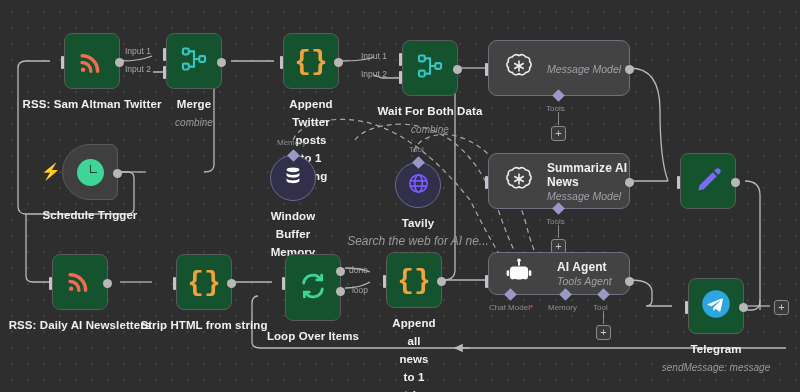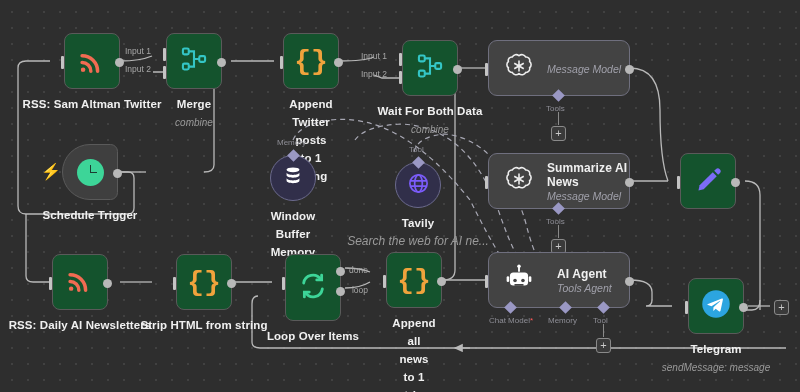--- a/index.html
+++ b/index.html
@@ -344,21 +344,21 @@
 
   <div class="node" style="left:386px; top:252px; width:56px; height:56px;">
     <span class="brace">{}</span>
     <span class="inbar" style="left:-4px; top:22px;"></span>
     <span class="port" style="right:-5px; top:24px;"></span>
     <span class="lbl">
       <span class="title wrap">Append all news to 1 string</span>
     </span>
   </div>
 
-  <div class="bignode" style="left:488px; top:252px; width:142px; height:56px;gap:24px;">
+  <div class="bignode" style="left:488px; top:252px; width:142px; height:43px;gap:24px;">
     <span>
       <svg viewBox="0 0 24 24" width="28" height="28" fill="#ffffff">
         <rect x="4.2" y="7.2" width="15.6" height="11.2" rx="3"></rect>
         <rect x="11.2" y="2.4" width="1.6" height="4.2"></rect>
           <circle cx="12" cy="2" r="1.5"></circle>
         <rect x="1.4" y="10.4" width="2.2" height="5" rx="1.1"></rect>
         <rect x="20.4" y="10.4" width="2.2" height="5" rx="1.1"></rect>
       </svg>
       <svg viewBox="0 0 24 24" width="28" height="28" style="position:absolute;left:16px;top:14px;" fill="#434343">
         <circle cx="8.6" cy="11.6" r="1.55"></circle>

